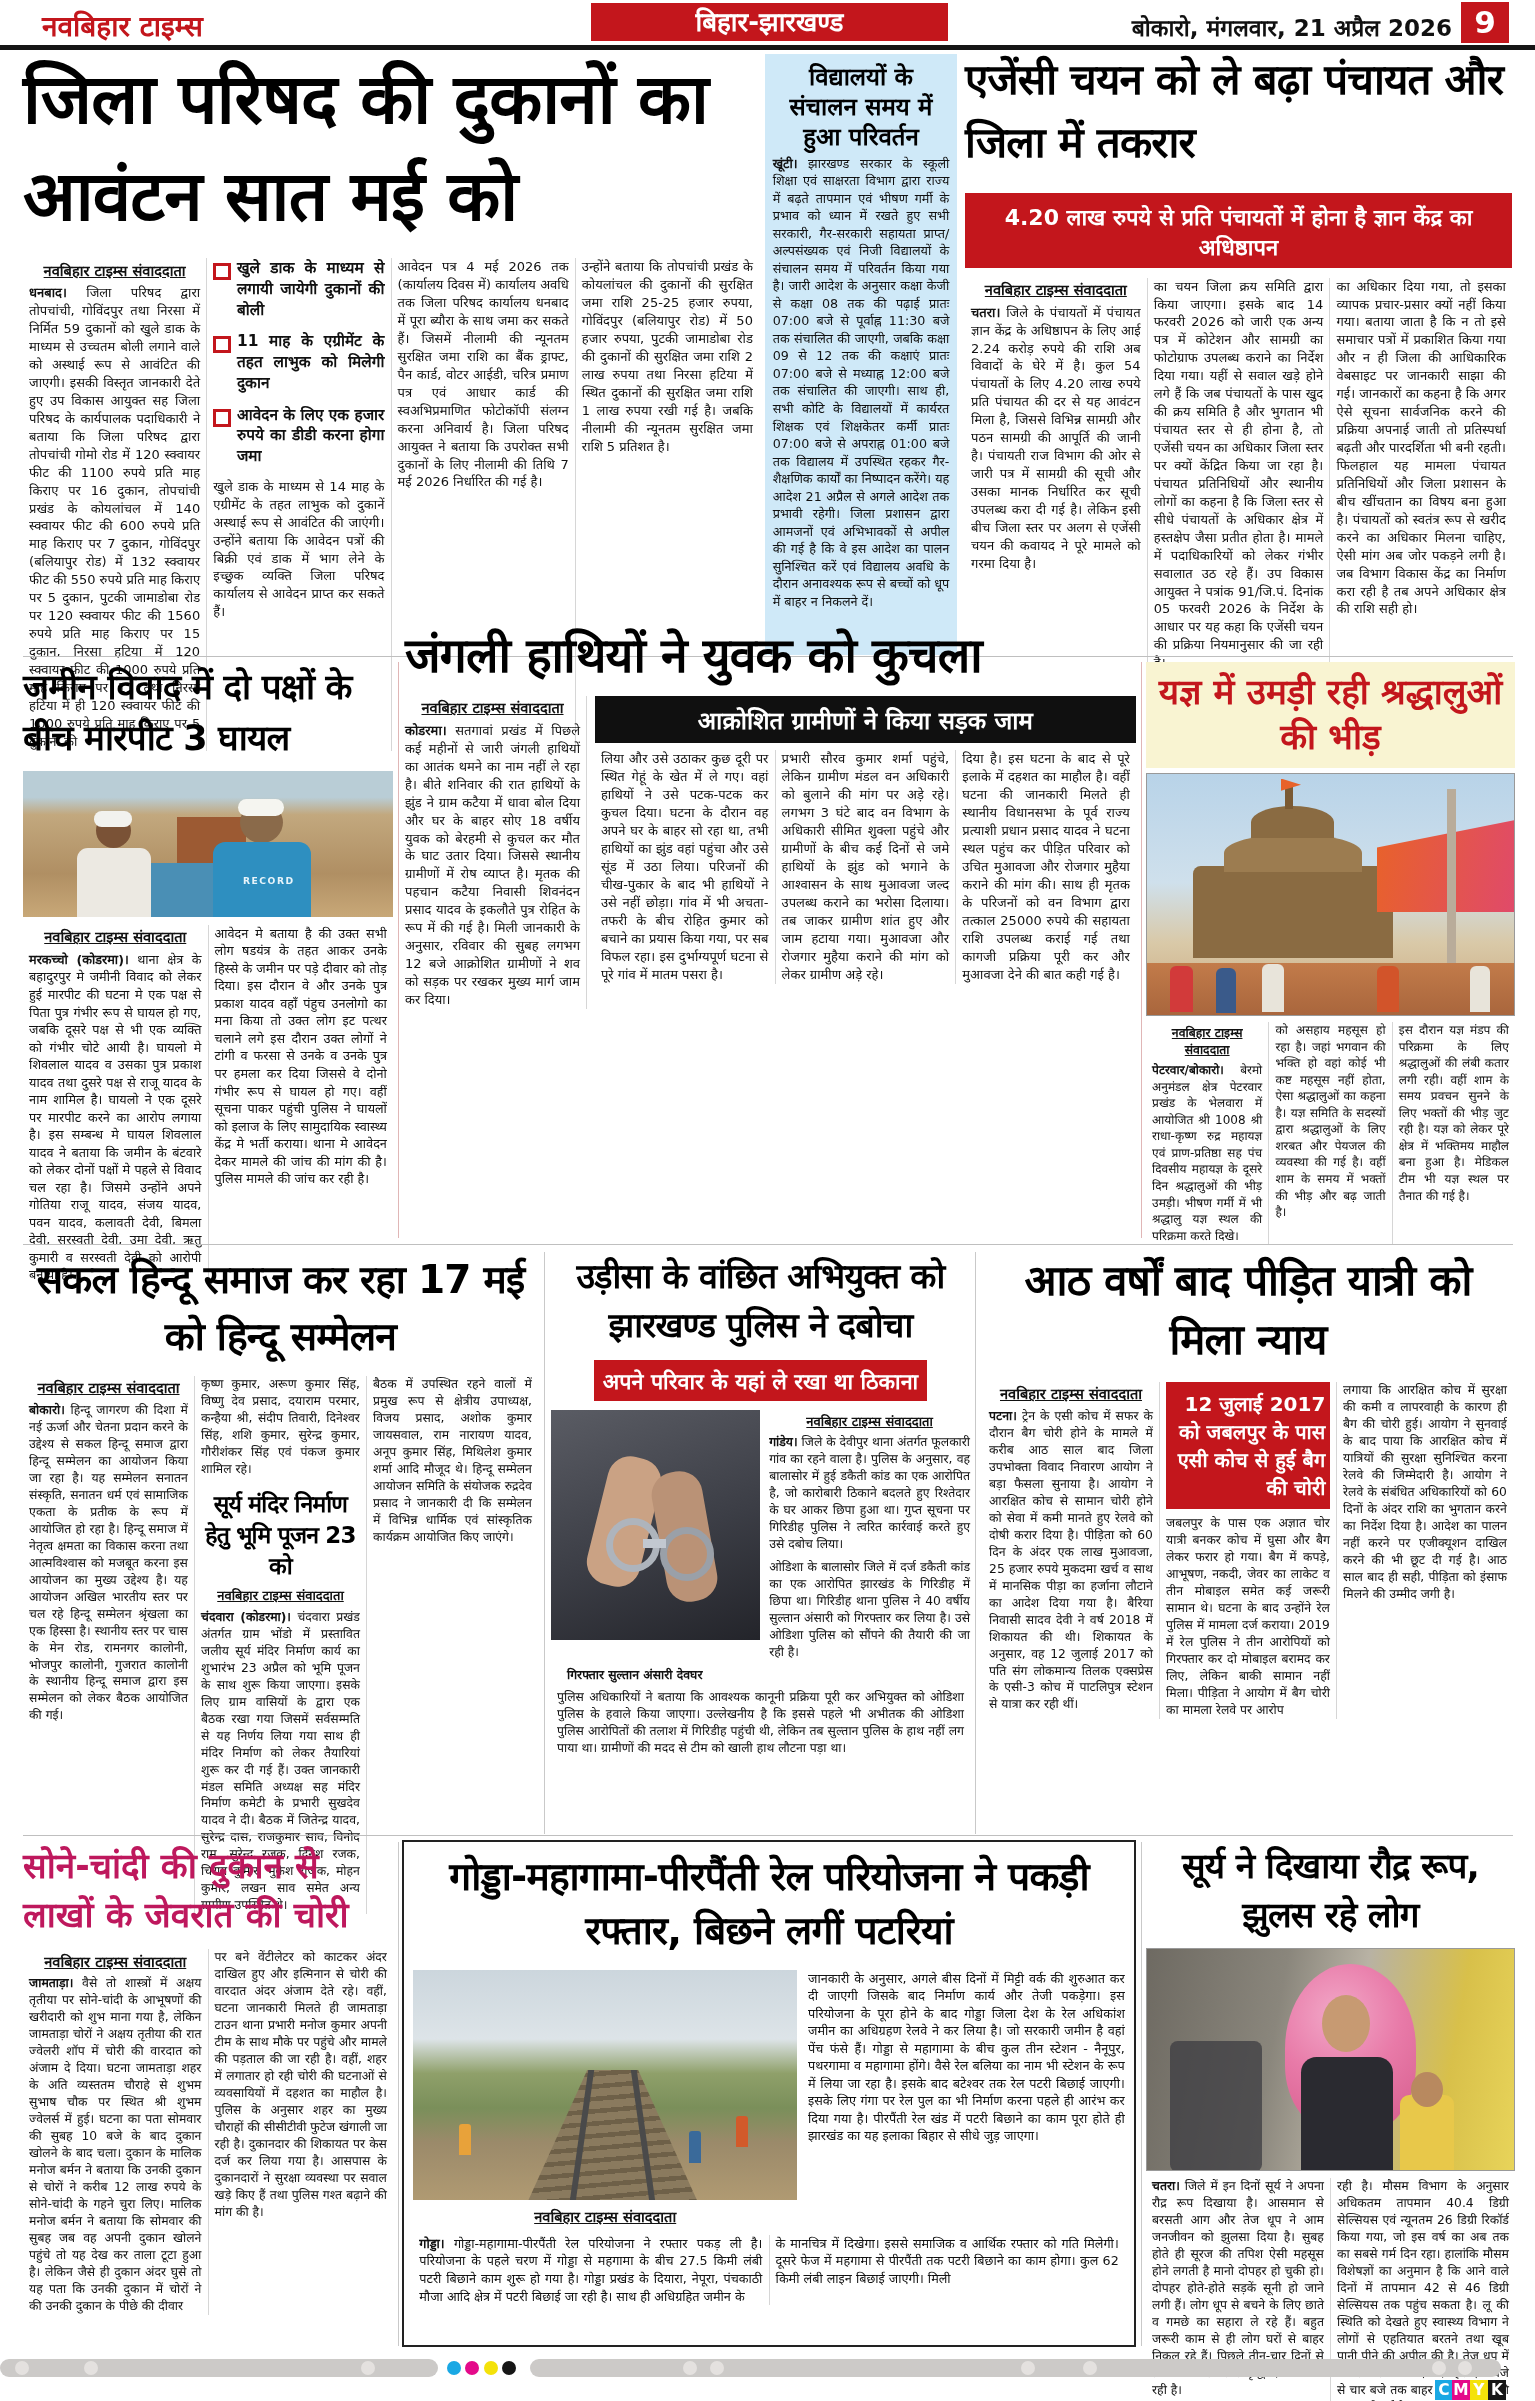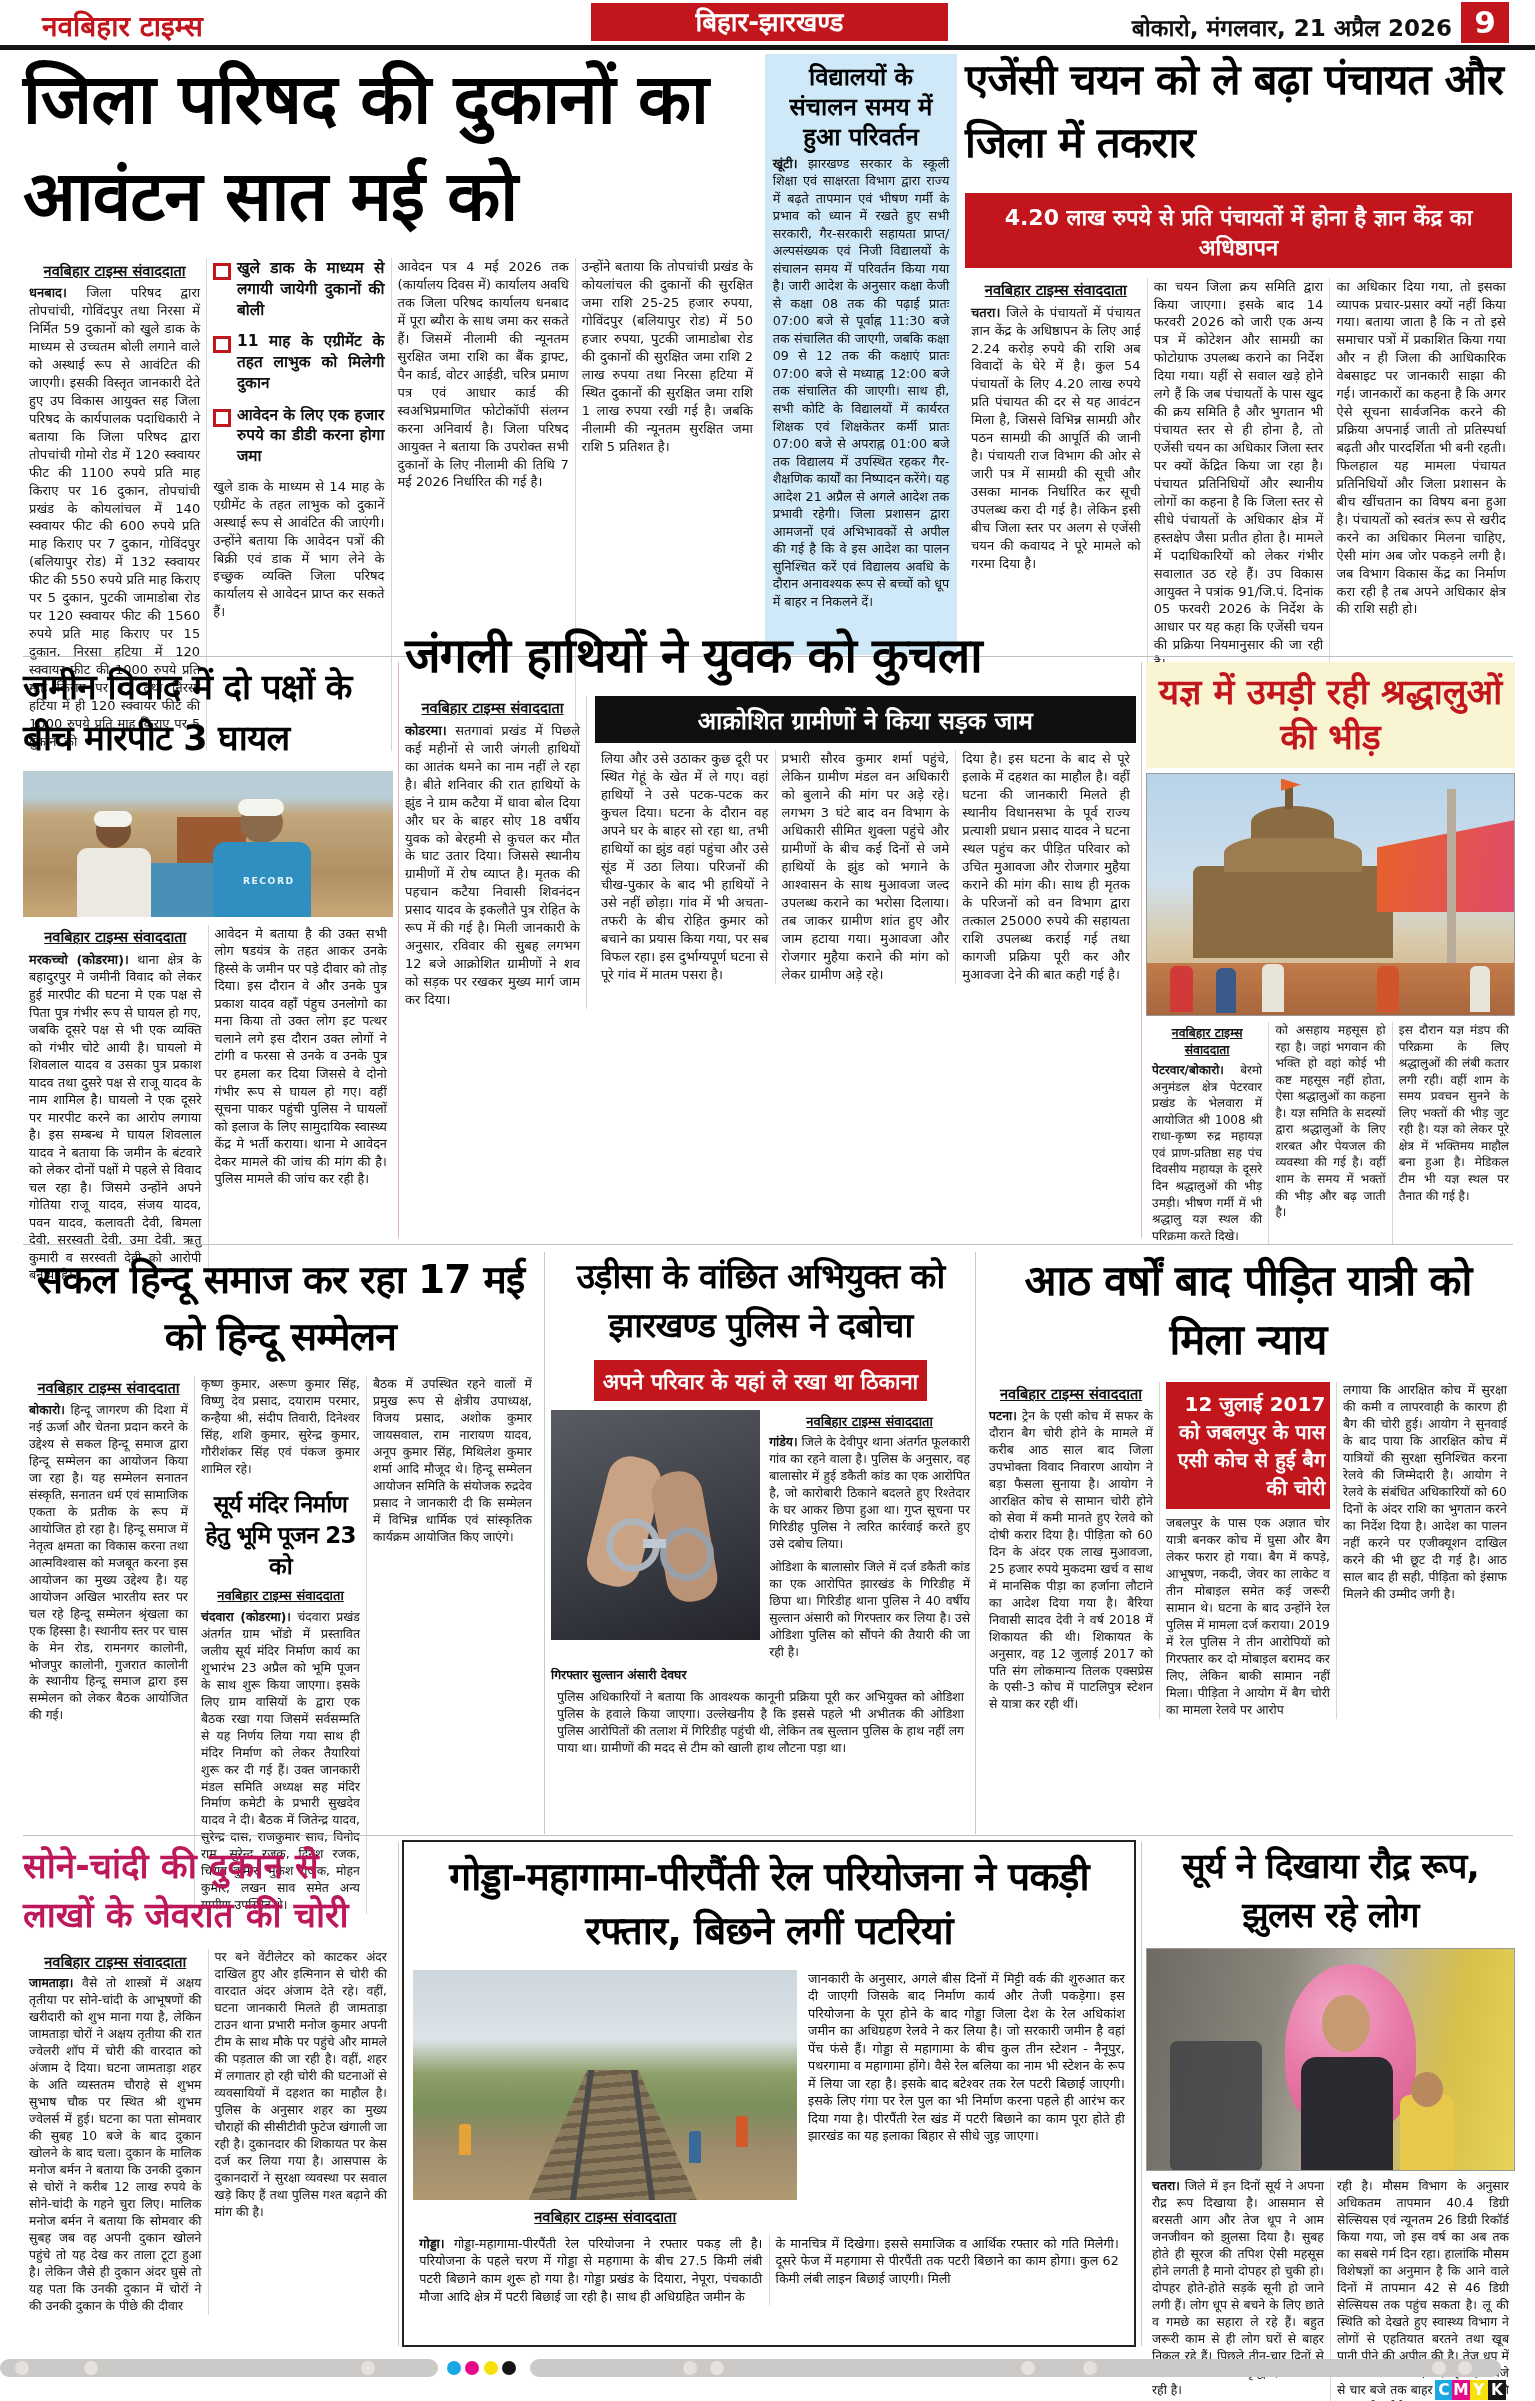--- a/index.html
+++ b/index.html
@@ -229,21 +229,21 @@
         <div class="abs" style="left:109px;top:117px;width:40px;height:40px;border:7.7px solid #9aa0a8;border-radius:50%;"></div>
         <div class="abs" style="left:92px;top:129px;width:23px;height:9.2px;background:#c2c8d0;"></div>
       </div>
       <div style="flex:1;">
         <span class="byline" style="font-size:13px;">नवबिहार टाइम्स संवाददाता</span>
         <p class="body" style="font-size:12.3px;"><b class="dl">गांडेय।</b>
           <span>जिले के देवीपुर थाना अंतर्गत फूलकारी गांव का रहने वाला है। पुलिस के अनुसार, वह बालासोर में हुई डकैती कांड का एक आरोपित है, जो कारोबारी ठिकाने बदलते हुए रिश्तेदार के घर आकर छिपा हुआ था। गुप्त सूचना पर गिरिडीह पुलिस ने त्वरित कार्रवाई करते हुए उसे दबोच लिया।</span></p>
         <p class="body" style="font-size:12.3px;margin-top:6.1px;">ओडिशा के बालासोर जिले में दर्ज डकैती कांड का एक आरोपित झारखंड के गिरिडीह में छिपा था। गिरिडीह थाना पुलिस ने 40 वर्षीय सुल्तान अंसारी को गिरफ्तार कर लिया है। उसे ओडिशा पुलिस को सौंपने की तैयारी की जा रही है।</p>
       </div>
     </div>
-    <div class="cap" style="margin-top:4.6px;">गिरफ्तार सुल्तान अंसारी देवघर</div>
+    <div class="cap" style="margin-top:4.6px;margin-left:16px;">गिरफ्तार सुल्तान अंसारी देवघर</div>
     <div class="cols" style="margin-top:6.1px;">
       <div>
           <p class="body" style="font-size:12.3px;">पुलिस अधिकारियों ने बताया कि आवश्यक कानूनी प्रक्रिया पूरी कर अभियुक्त को ओडिशा पुलिस के हवाले किया जाएगा। उल्लेखनीय है कि इससे पहले भी अभीतक की ओडिशा पुलिस आरोपितों की तलाश में गिरिडीह पहुंची थी, लेकिन तब सुल्तान पुलिस के हाथ नहीं लग पाया था। ग्रामीणों की मदद से टीम को खाली हाथ लौटना पड़ा था।</p>
         </div>
     </div>
   </div>
 
   <div class="vline" style="left:975px;top:1252px;height:582px;"></div>
 
   <div class="abs" style="left:983px;top:1252px;width:530px;">

